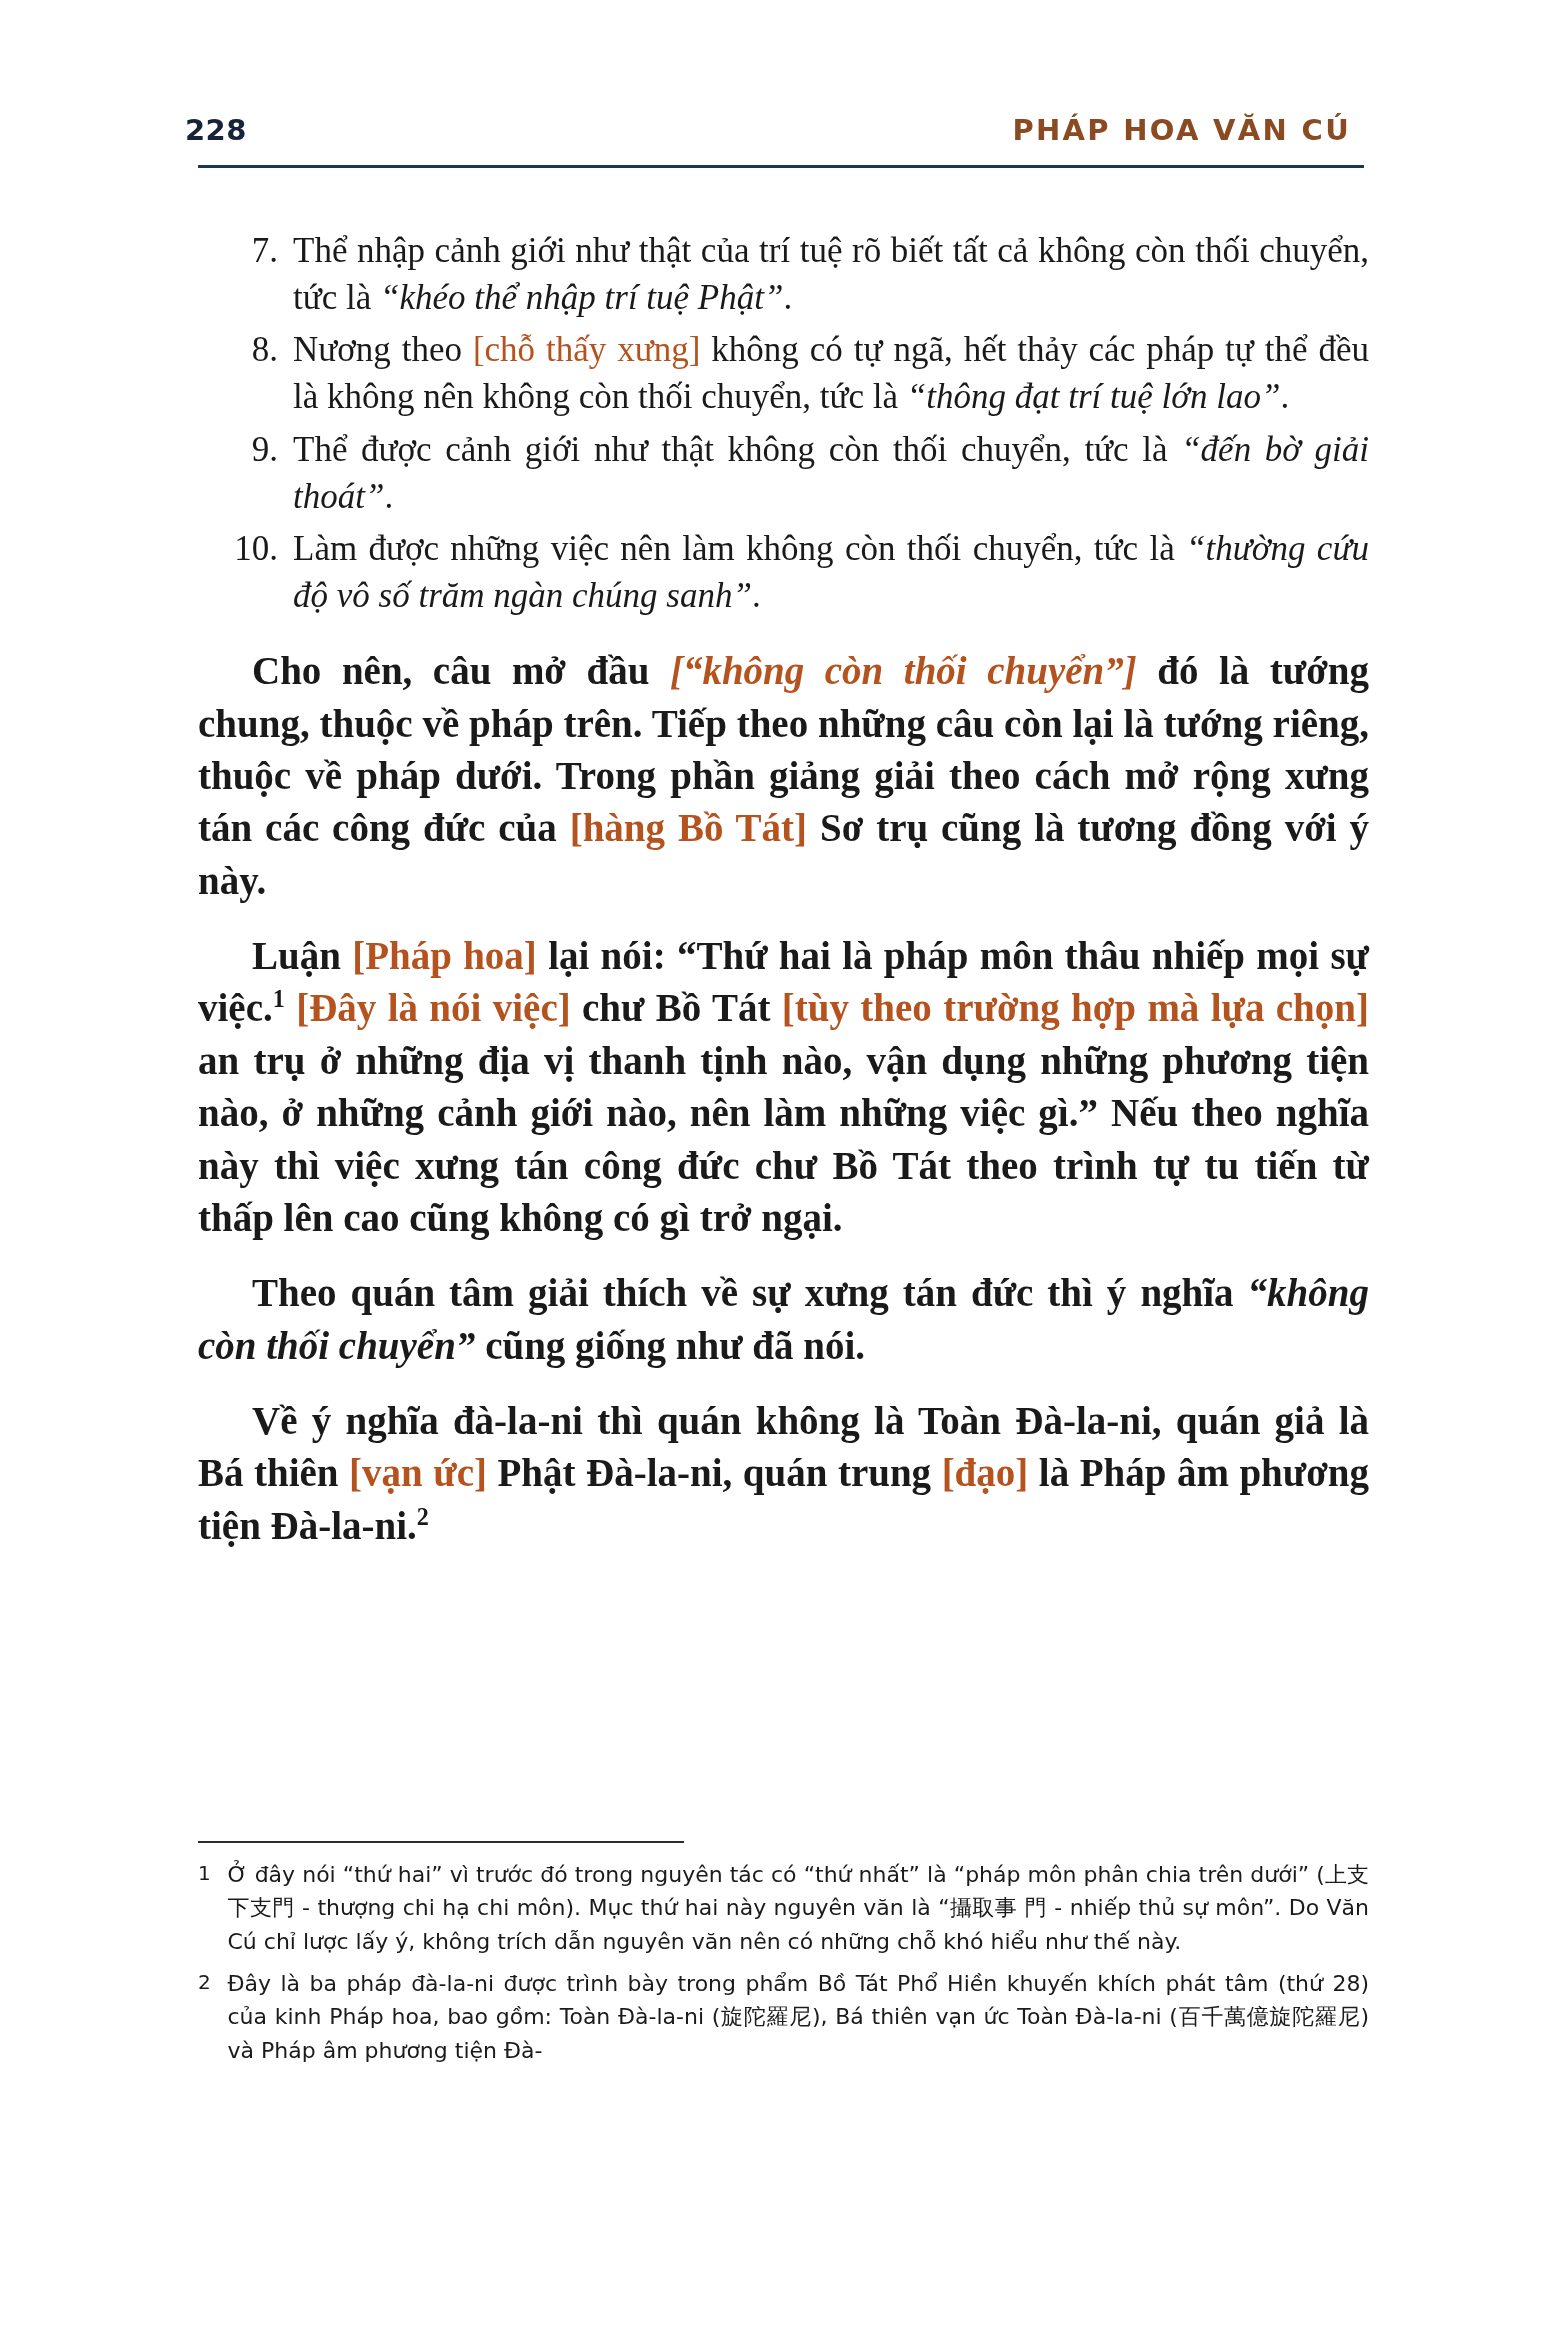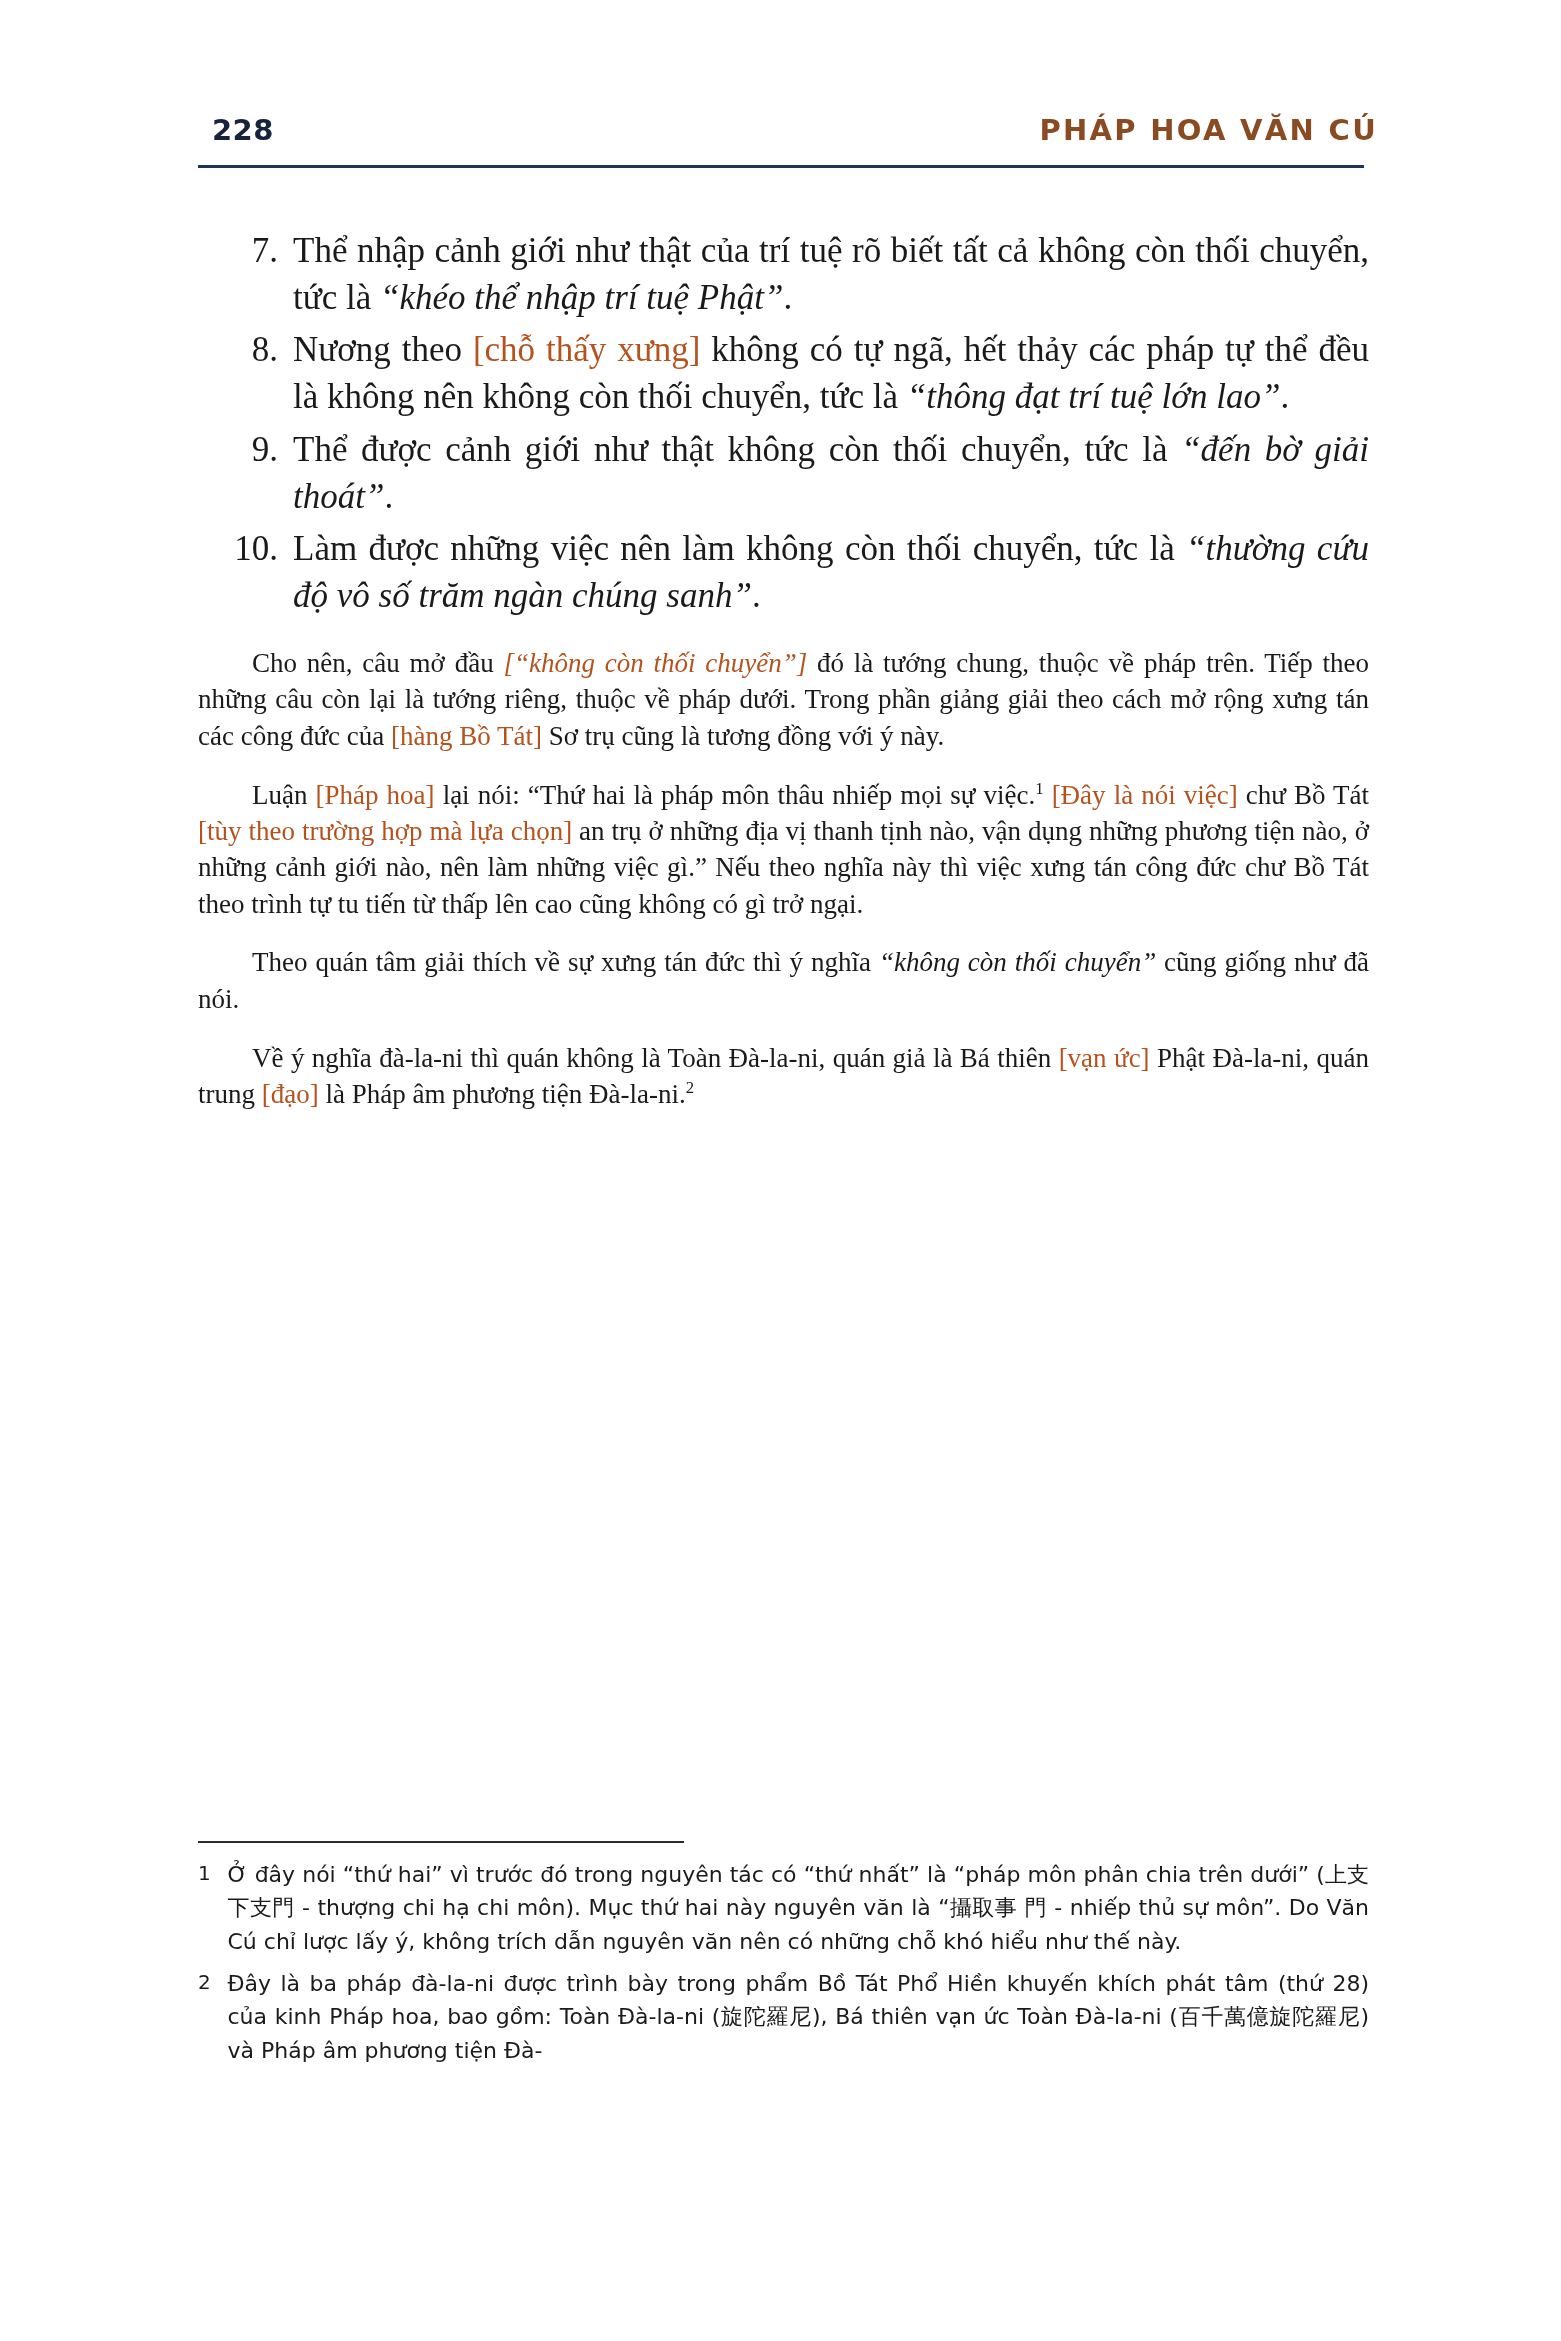--- a/index.html
+++ b/index.html
@@ -21,21 +21,21 @@
     left: 0; top: 0;
     width: 1561px;
     height: 2342px;
     box-sizing: border-box;
     padding: 0;
   }
 
   
   .header {
     position: absolute;
-    left: 212px;
+    left: 185px;
     top: 113px;
     width: 1166px;
     display: flex;
     align-items: center;
     justify-content: space-between;
   }
   .folio {
     font-family: "DejaVu Sans", sans-serif;
     font-weight: bold;
     font-size: 29px;
@@ -61,25 +61,26 @@
   
   .body {
     position: absolute;
     left: 198px;
     top: 227px;
     width: 1171px;
   }
 
   p.para {
     margin: 16px 0 0 0;
-    font-size: 27px;
+    font-size: 39px;
     line-height: 1.345;
     text-align: justify;
     text-indent: 54px;
     hyphens: none;
+    font-weight: bold;
   }
   p.para + p.para { margin-top: 22.6px; }
 
   
   ol.numlist {
     list-style: none;
     margin: 0 0 26px 0;
     padding: 0;
   }
   ol.numlist li {

